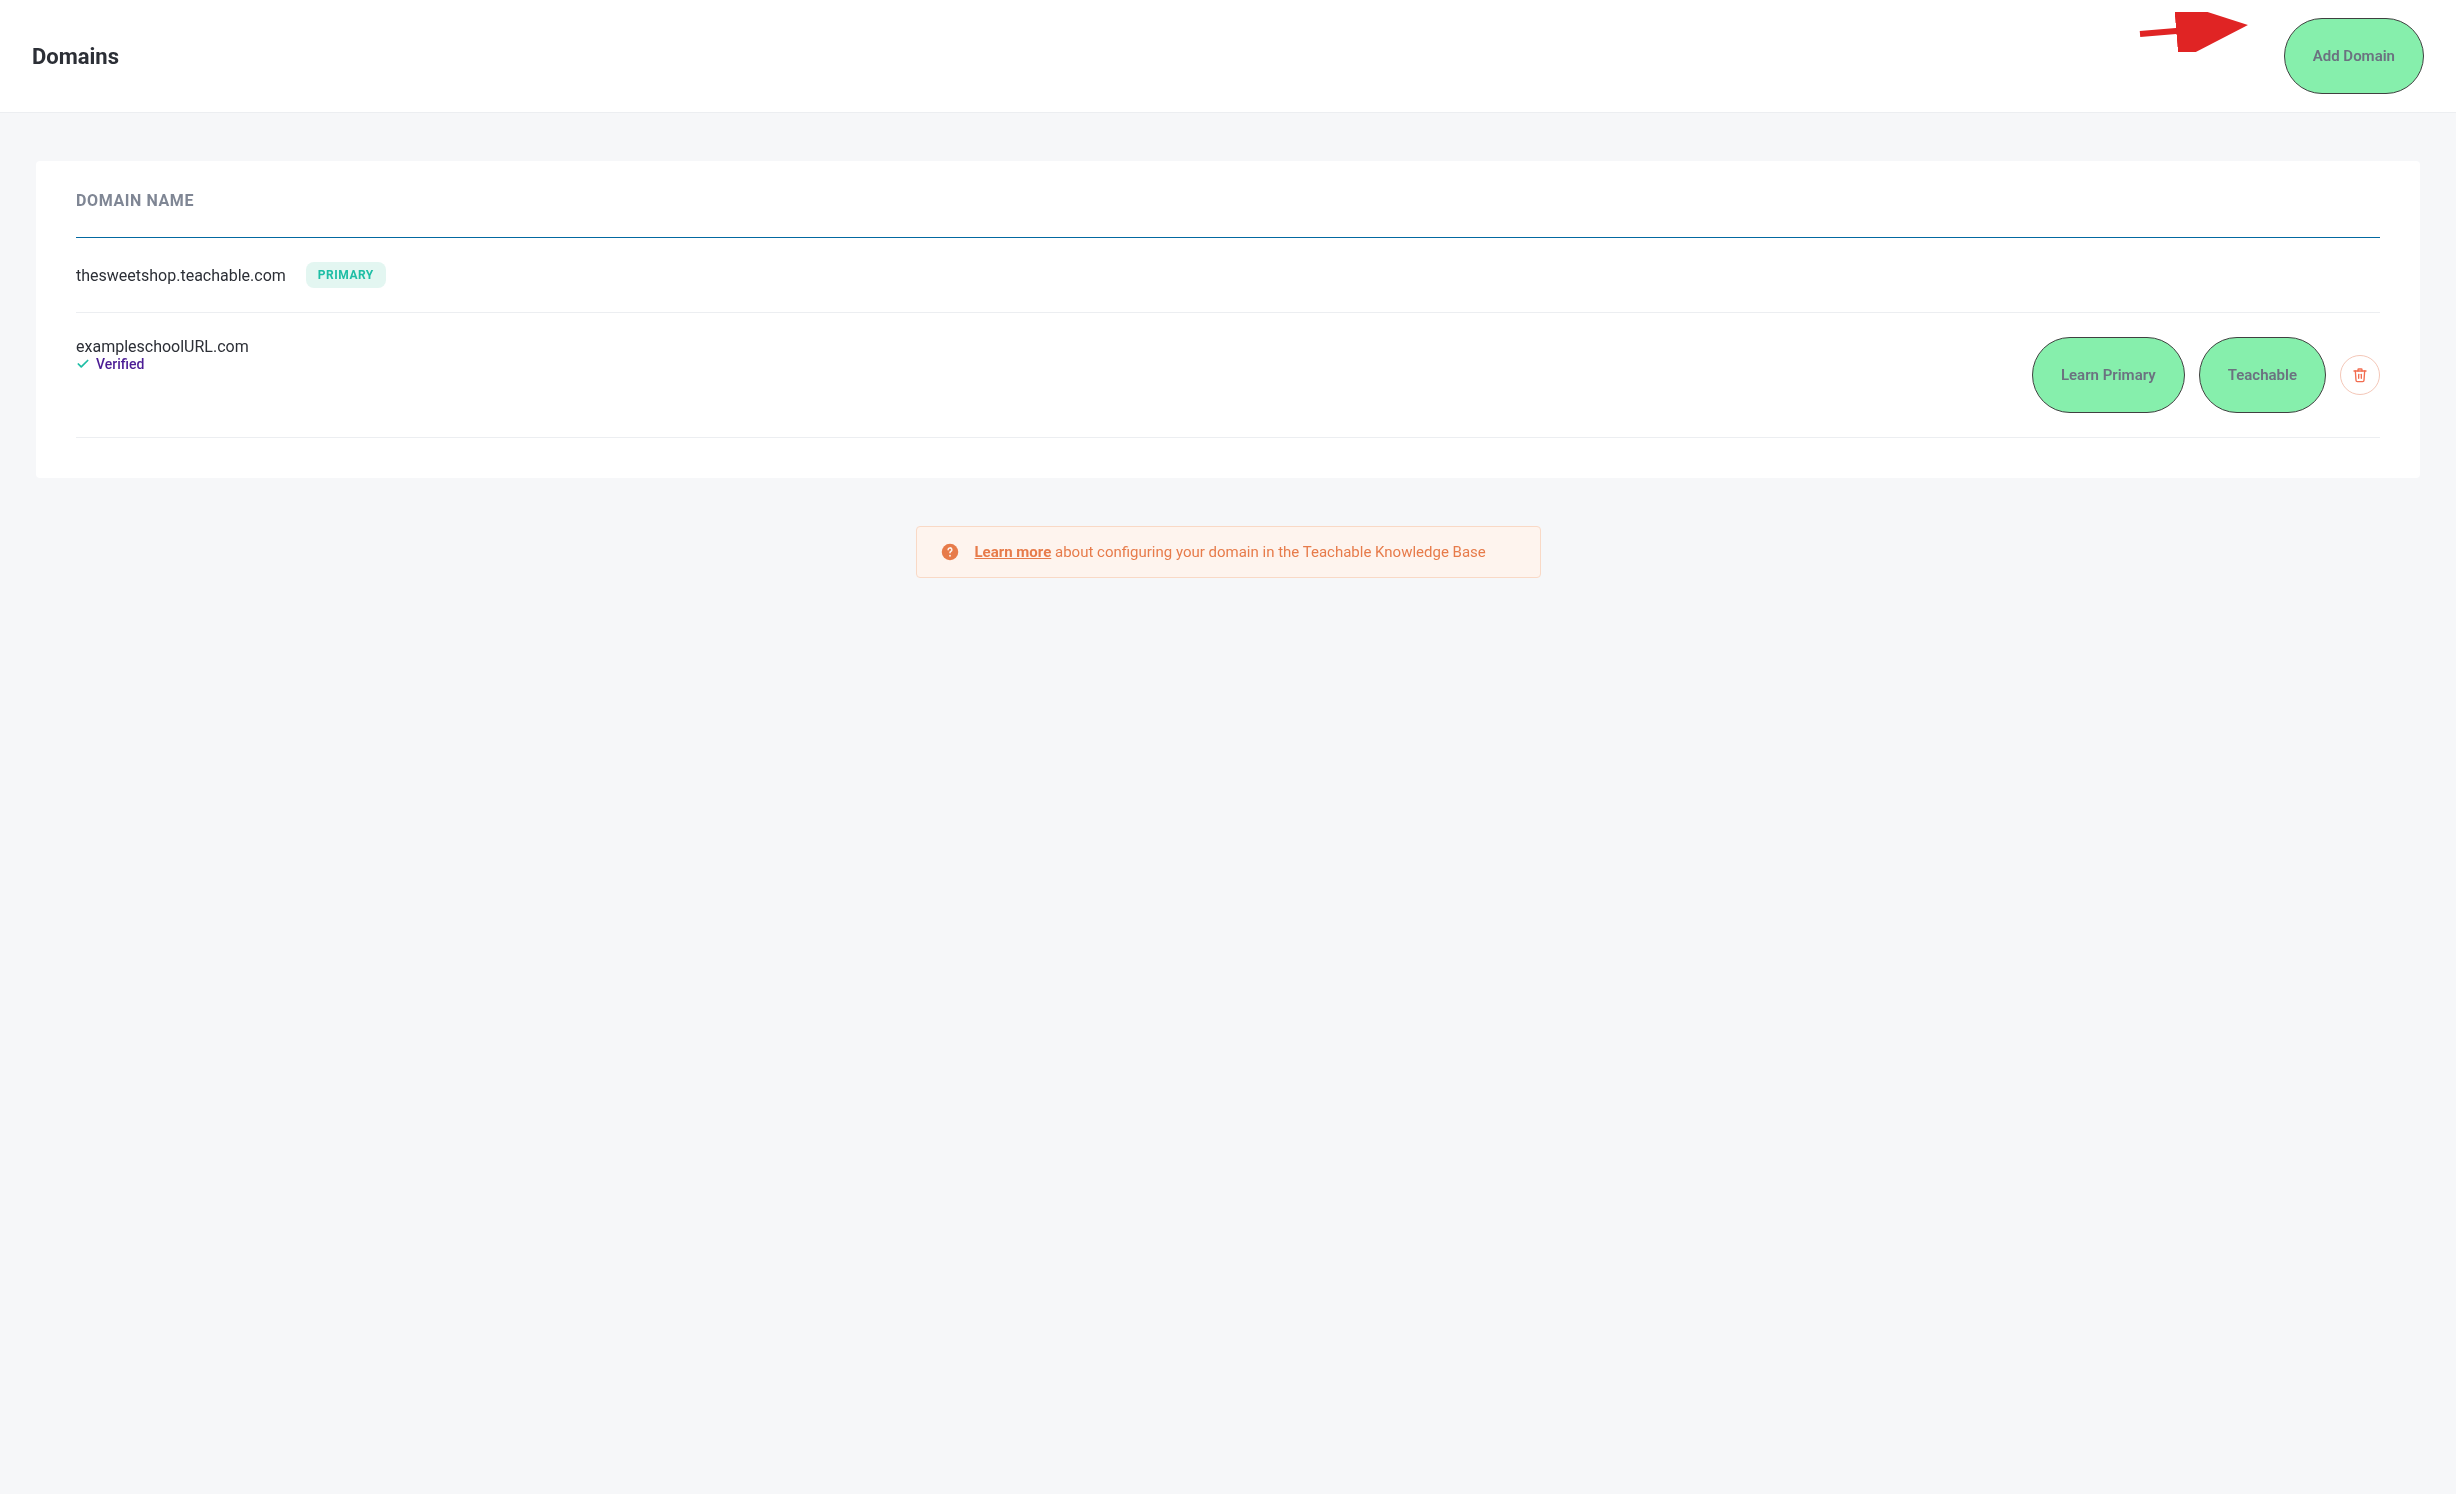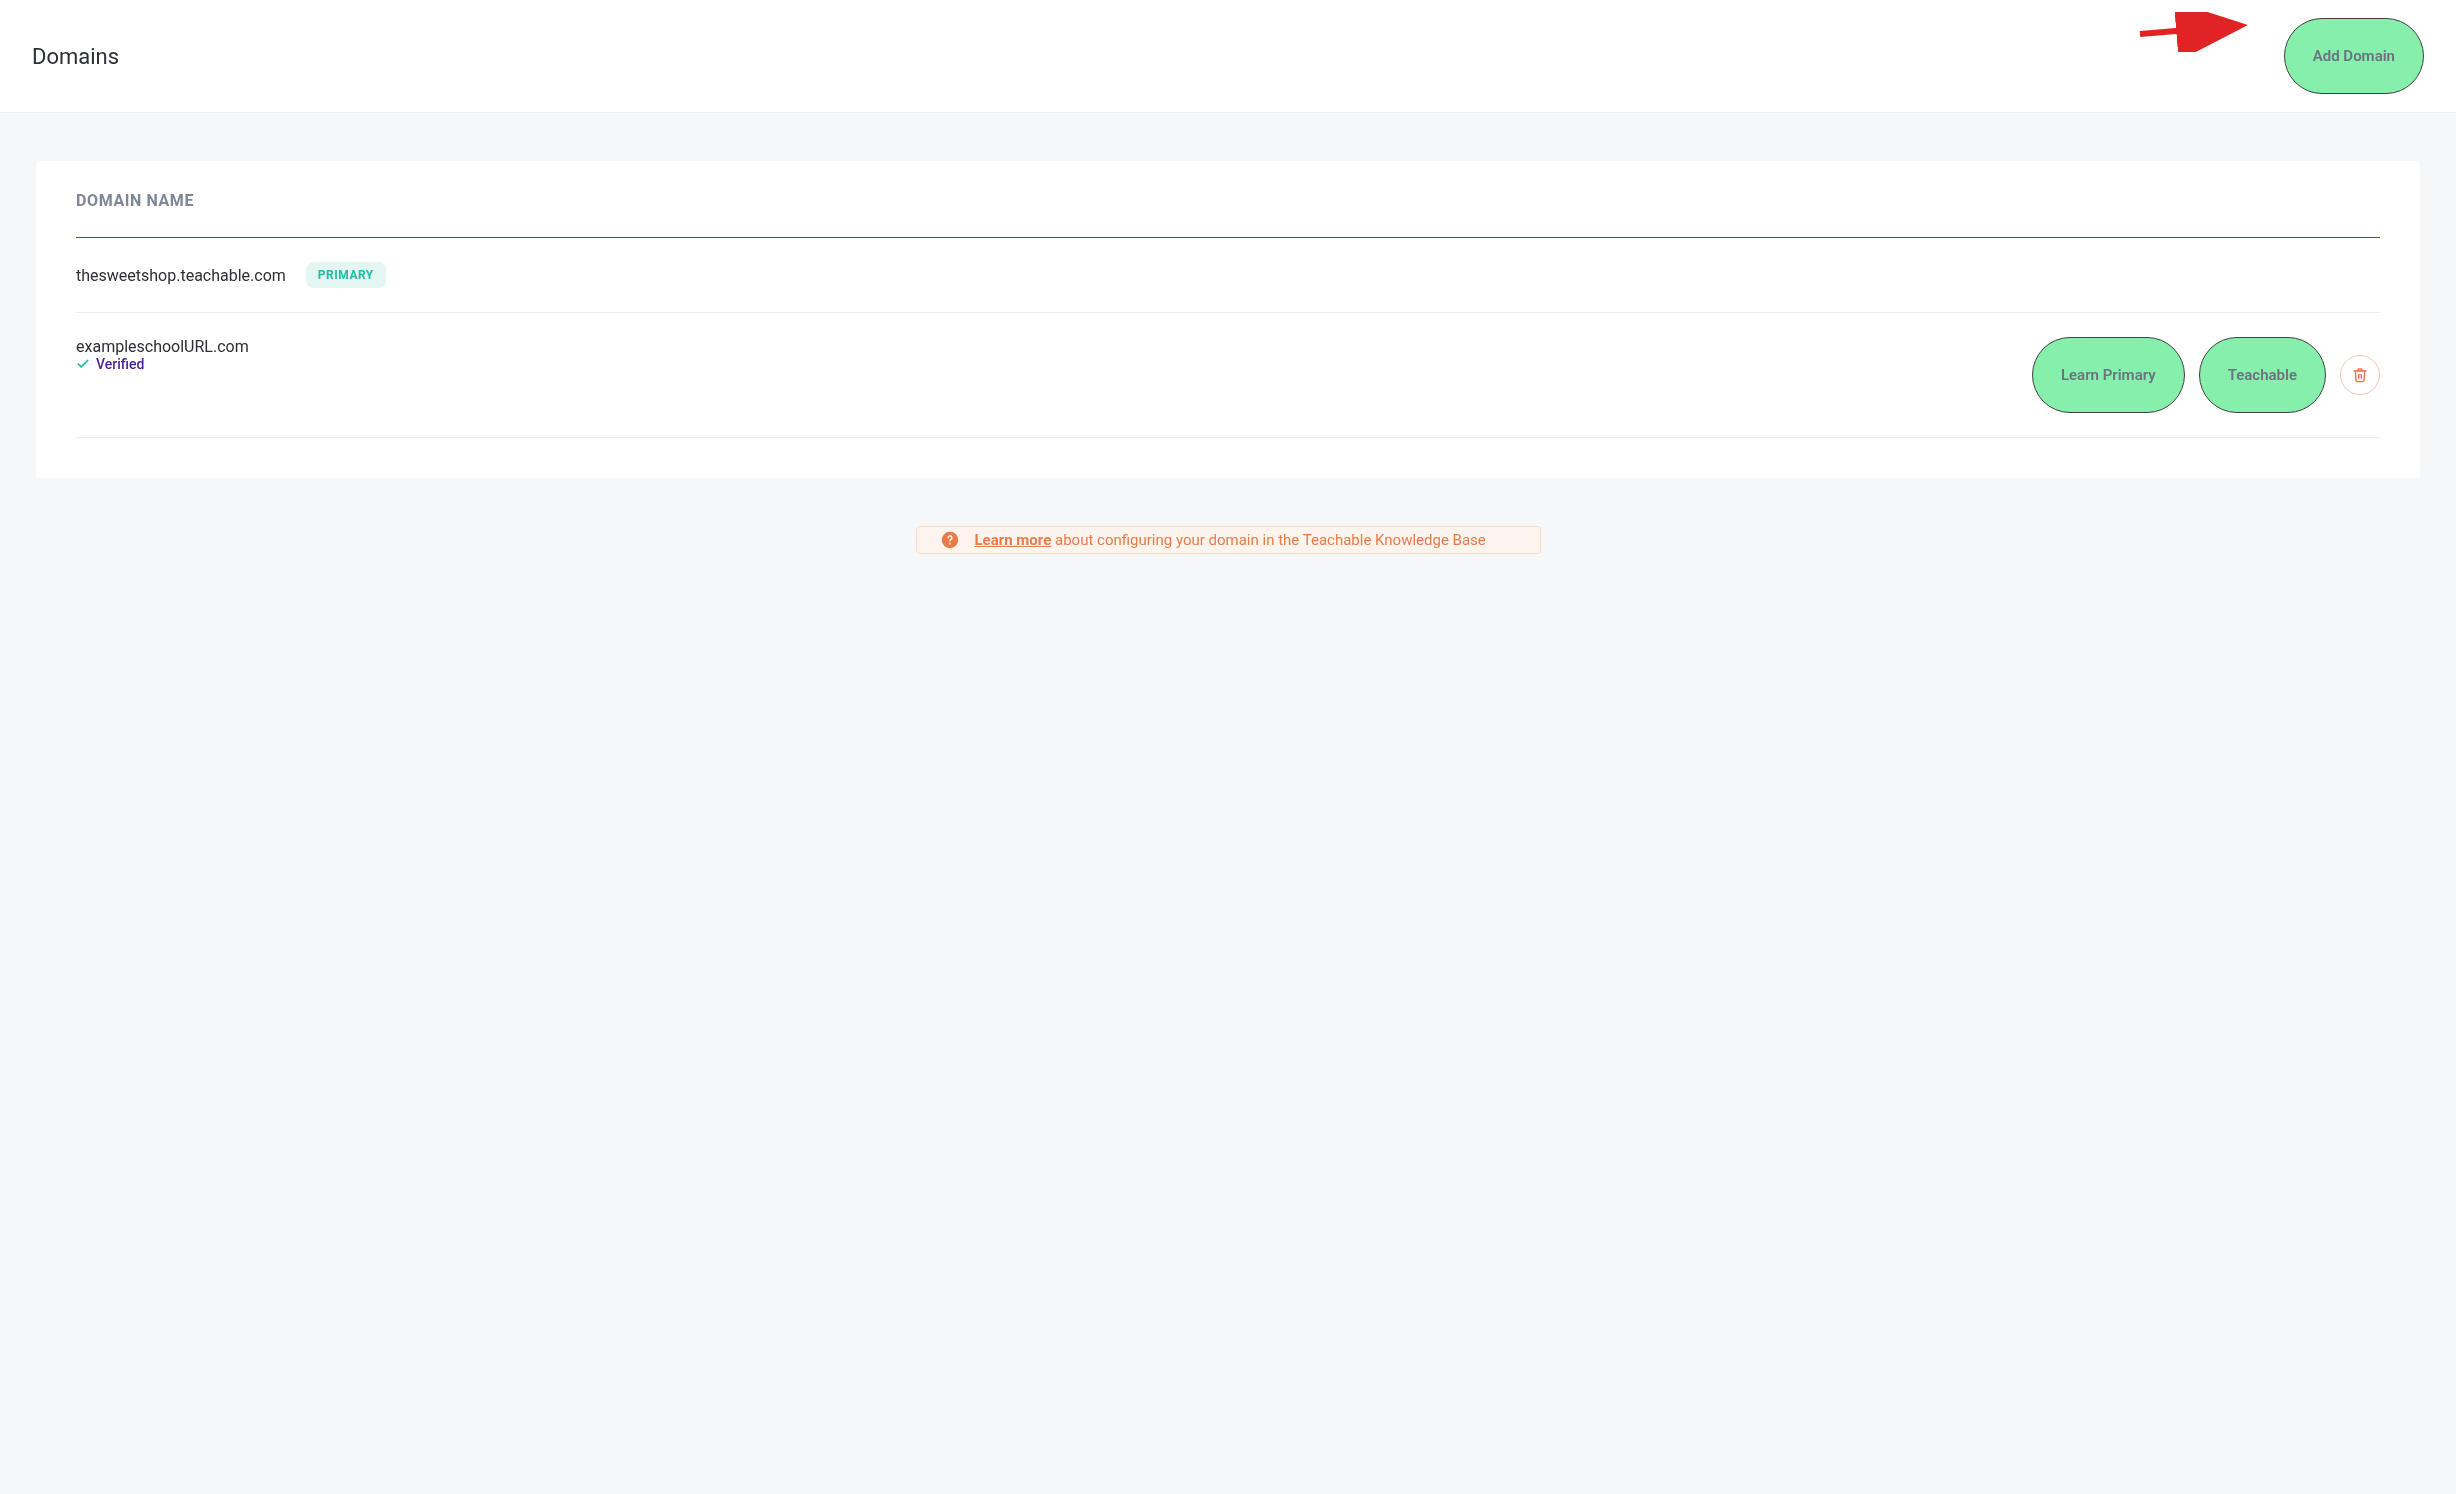--- a/index.html
+++ b/index.html
@@ -16,21 +16,21 @@
       background: #ffffff;
       display: flex;
       justify-content: space-between;
       align-items: center;
       padding: 18px 32px 18px 32px;
       border-bottom: 1px solid #eceef1;
       position: relative;
     }
     .page-title {
       font-size: 22px;
-      font-weight: 400;
+      font-weight: 700;
       color: #2c2f36;
     }
     .btn {
       border: 1px solid #404040;
       background: #86efac;
       color: #6b7280;
       font-weight: 600;
       font-size: 15px;
       padding: 28px 28px;
       border-radius: 999px;
@@ -108,21 +108,21 @@
       justify-content: center;
       cursor: pointer;
       color: #f26c4f;
     }
     .info-banner {
       margin: 48px auto 0 auto;
       max-width: 625px;
       background: #fef4ee;
       border: 1px solid #f9d9c6;
       border-radius: 4px;
-      padding: 4px 24px;
+      padding: 16px 24px;
       display: flex;
       gap: 16px;
       color: #e77b4a;
       font-size: 15px;
     }
     .info-banner a {
       color: #e77b4a;
       font-weight: 700;
       text-decoration: underline;
     }

